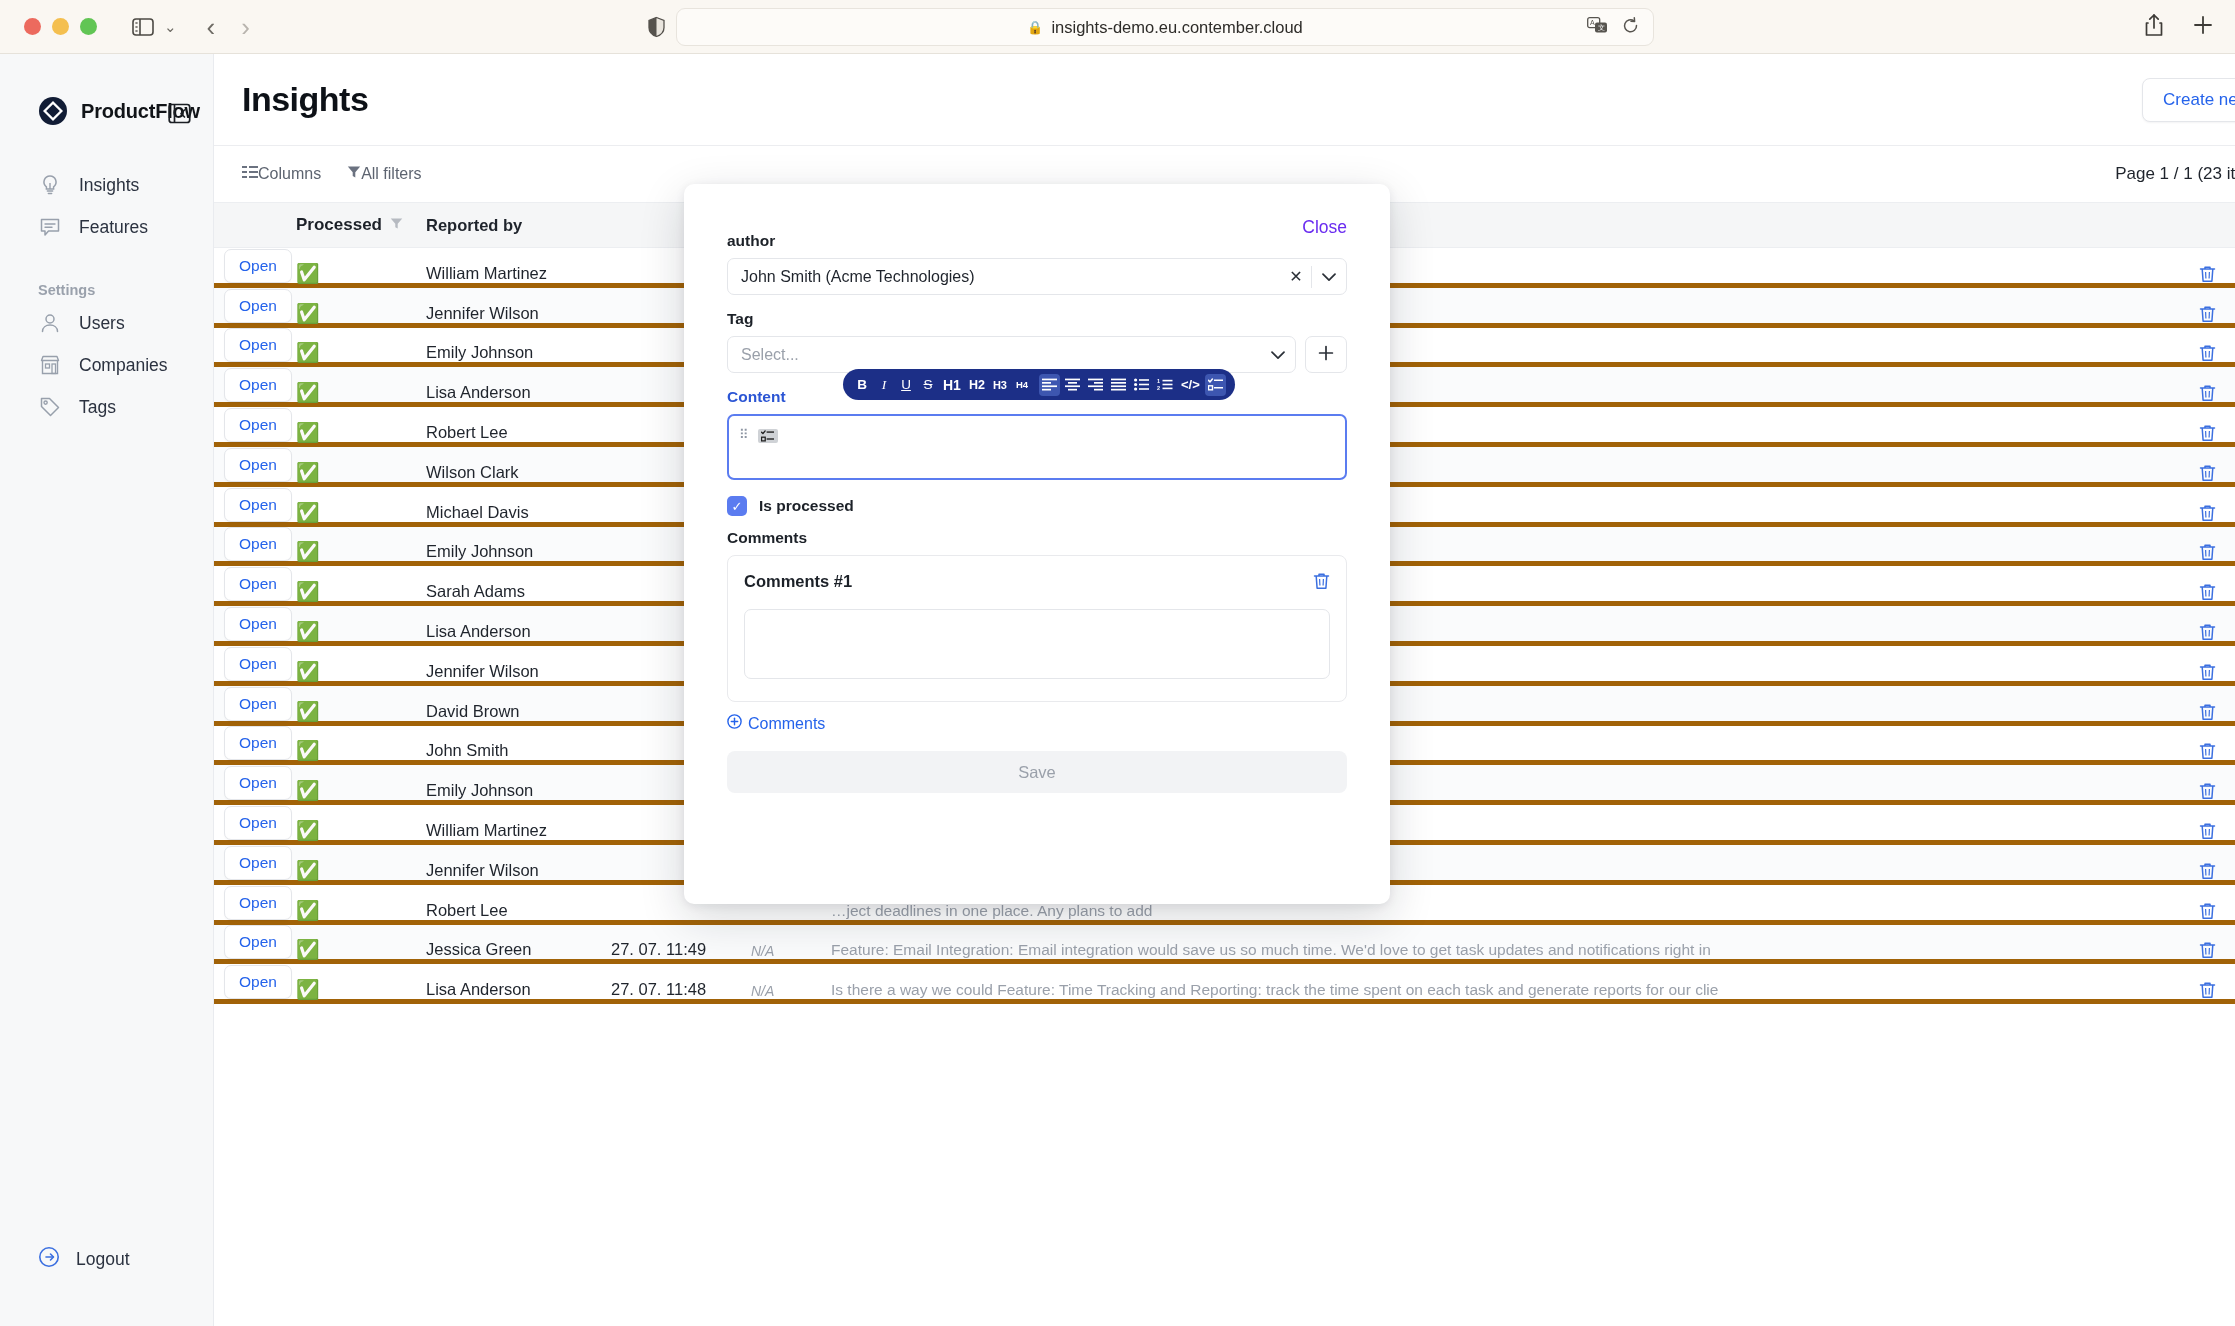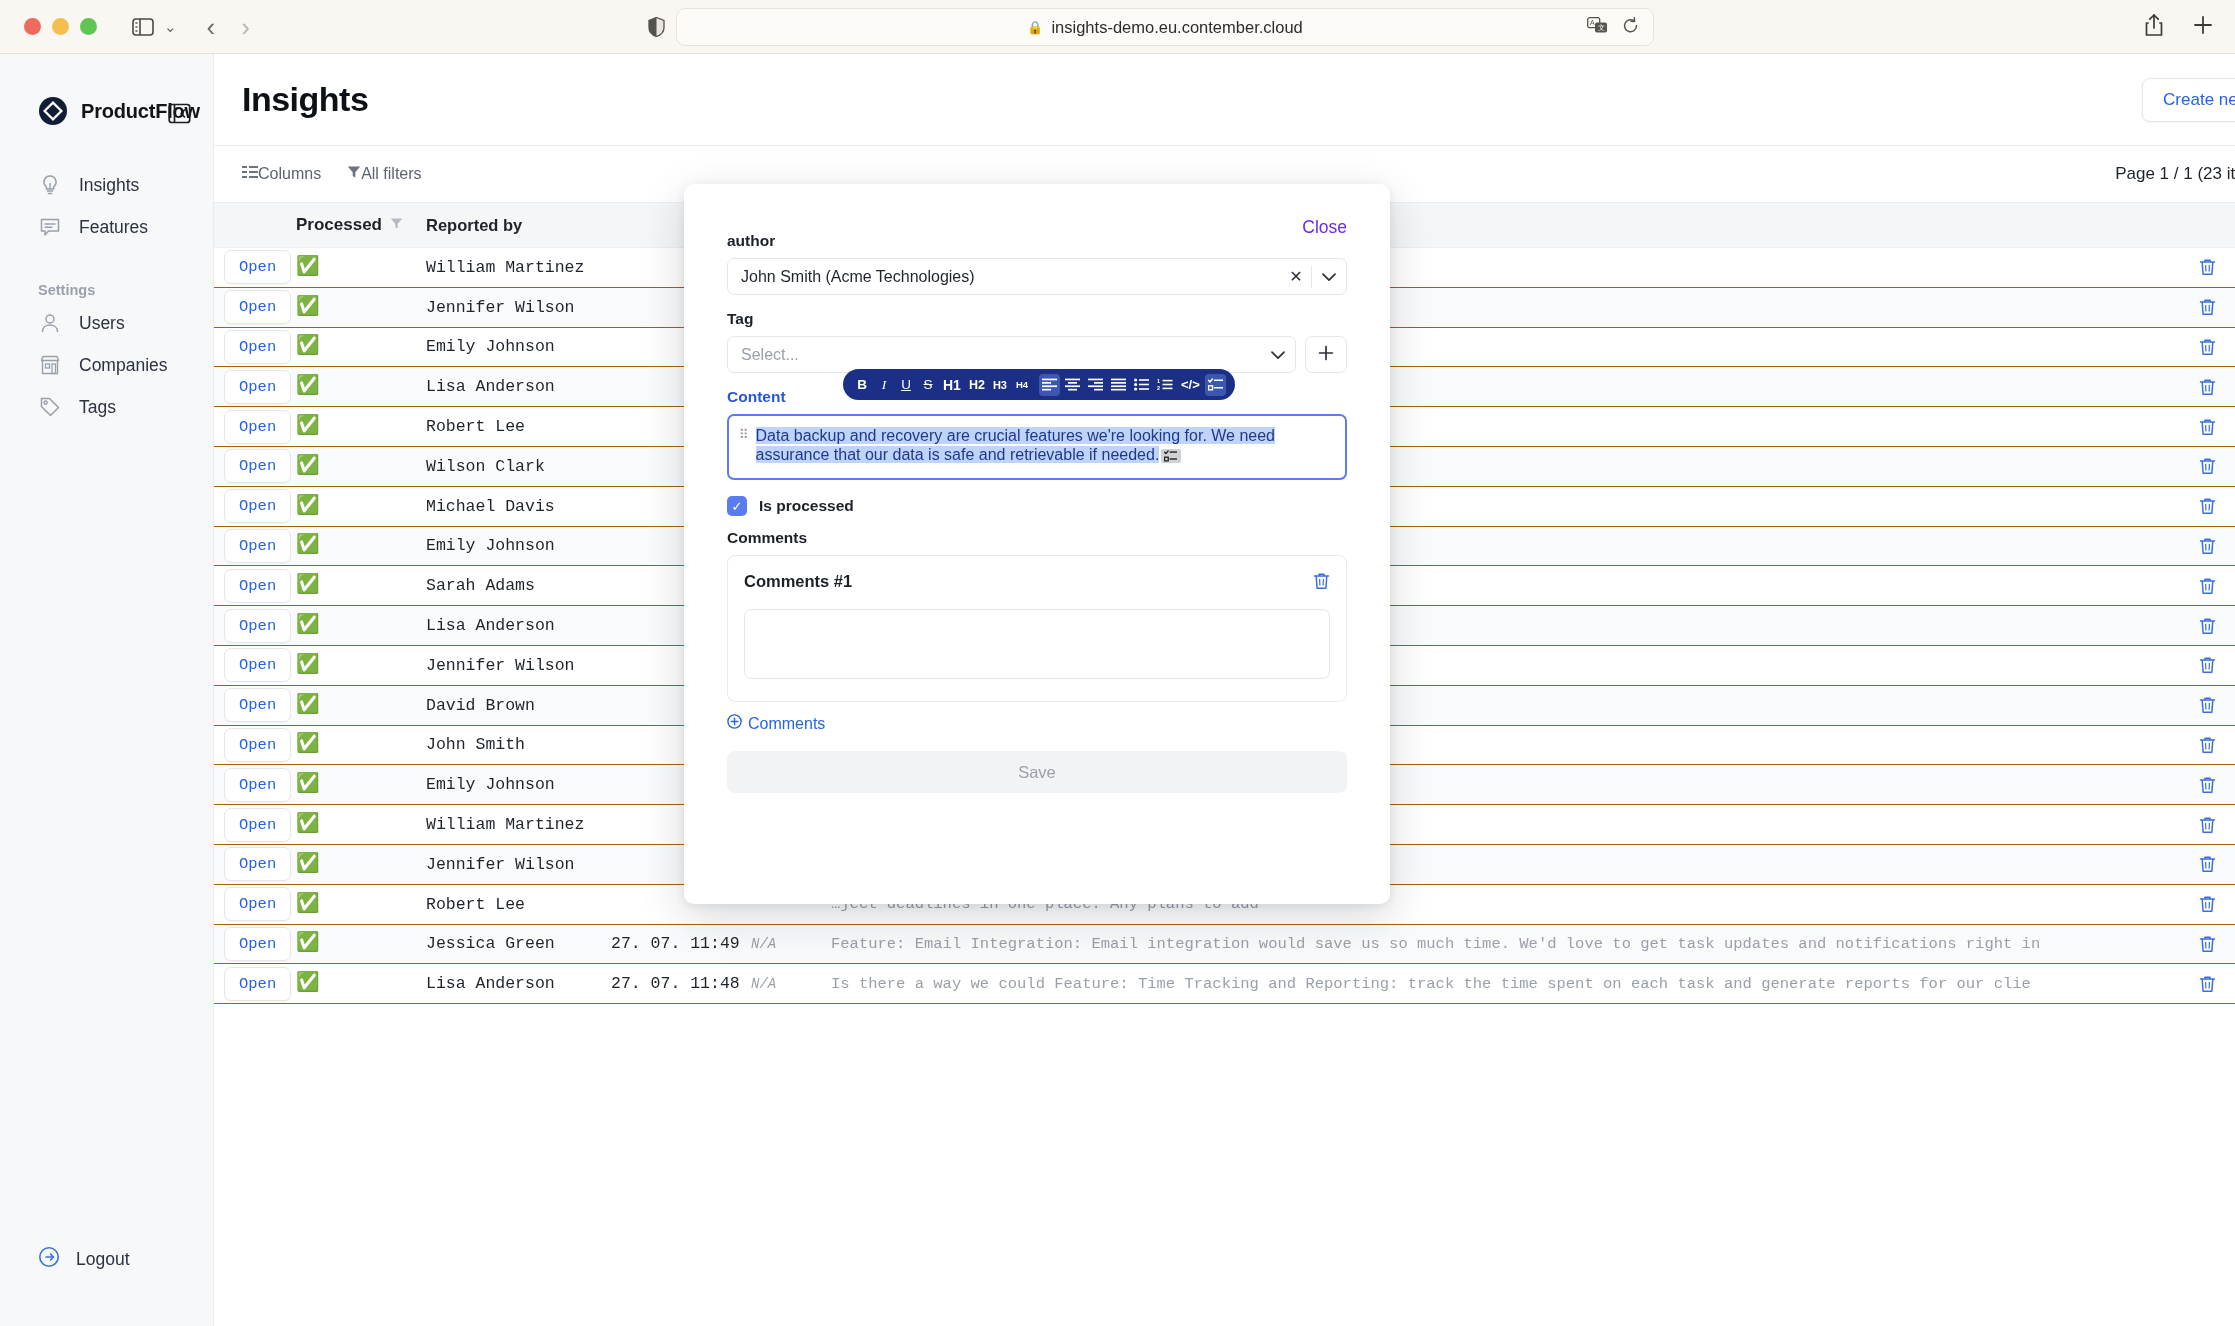--- a/index.html
+++ b/index.html
@@ -113,22 +113,22 @@
   }
   .th { font-size: 17px; font-weight: 700; color: #1c2128; display:flex; align-items:center; gap:8px; }
   .th.c-open { width: 72px; }
   .th.c-proc { width: 130px; }
   .th.c-rep  { width: 185px; }
   .th.c-date { width: 140px; }
   .th.c-na   { width: 80px; }
   .th.c-txt  { flex: 1; }
 
   .row {
-    display: flex; align-items: center; height: 39.8px;
-    padding-left: 10px; border-bottom: 1px solid #a16207; font-family: Liberation Mono, monospace;
+    display: flex; align-items: flex-end; height: 39.8px;
+    padding-left: 10px; border-bottom: 5px solid #a16207;
   }
   .row.alt { background: #fafbfc; }
   .cell { display: flex; align-items: center; }
   .c-open { width: 72px; }
   .c-proc { width: 130px; }
   .c-rep  { width: 185px; font-size: 16.5px; color: #1f242c; }
   .c-date { width: 140px; font-size: 16.5px; color: #1f242c; }
   .c-na   { width: 80px; font-size: 14px; color: #9aa0aa; font-style: italic; }
   .c-txt  { flex: 1; font-size: 15.5px; color: #9aa0aa; white-space: nowrap; overflow: hidden; }
   .c-del  { width: 56px; display:flex; justify-content:center; color:#3b6fe0; }
@@ -988,21 +988,21 @@
                 <rect x="6" y="1.5" width="9" height="1.5" fill="#fff"></rect>
                 <rect x="0.5" y="7.8" width="4" height="4" fill="none" stroke="#fff" stroke-width="1.4"></rect>
                 <rect x="6" y="9" width="9" height="1.5" fill="#fff"></rect>
               </svg>
           </div>
         </div>
 
         <div class="rte-box">
           <span class="drag-dots">⠿</span>
           <div style="flex:1">
-            <span class="rte-text">Data backup and recovery are crucial features we're looking for. We need assurance that our data is safe and retrievable if needed.</span><span class="inline-chip">
+            <span class="inline-chip">
                 <svg width="14" height="12" viewBox="0 0 15 13">
                   <path d="M0.5 2.4 L2 3.9 L4.4 1" fill="none" stroke="#222" stroke-width="1.5" stroke-linecap="round" stroke-linejoin="round"></path>
                   <rect x="6" y="1.5" width="8" height="1.5" fill="#222"></rect>
                   <rect x="0.5" y="7.8" width="4" height="4" fill="none" stroke="#222" stroke-width="1.4"></rect>
                   <rect x="6" y="9" width="8" height="1.5" fill="#222"></rect>
                 </svg>
               </span>
           </div>
         </div>
       </div>

